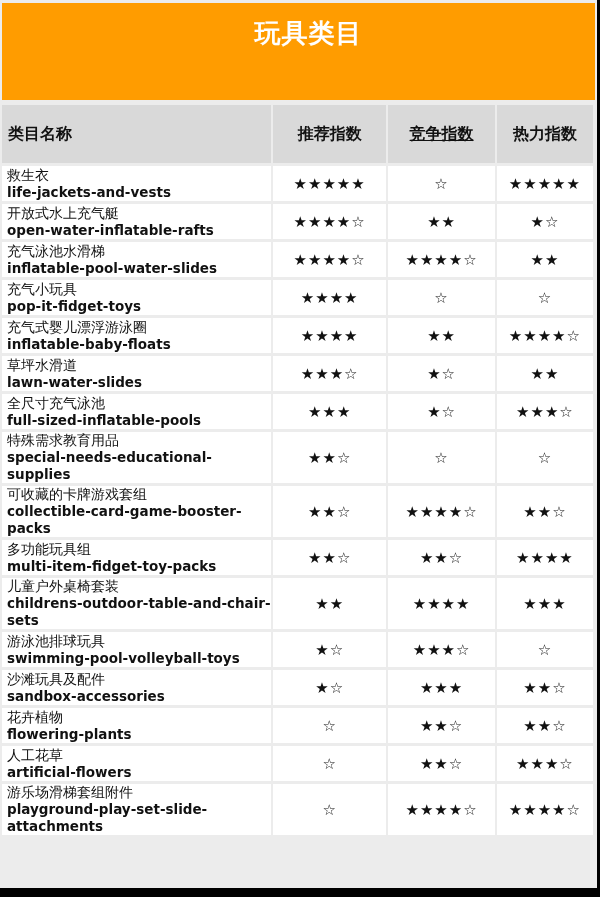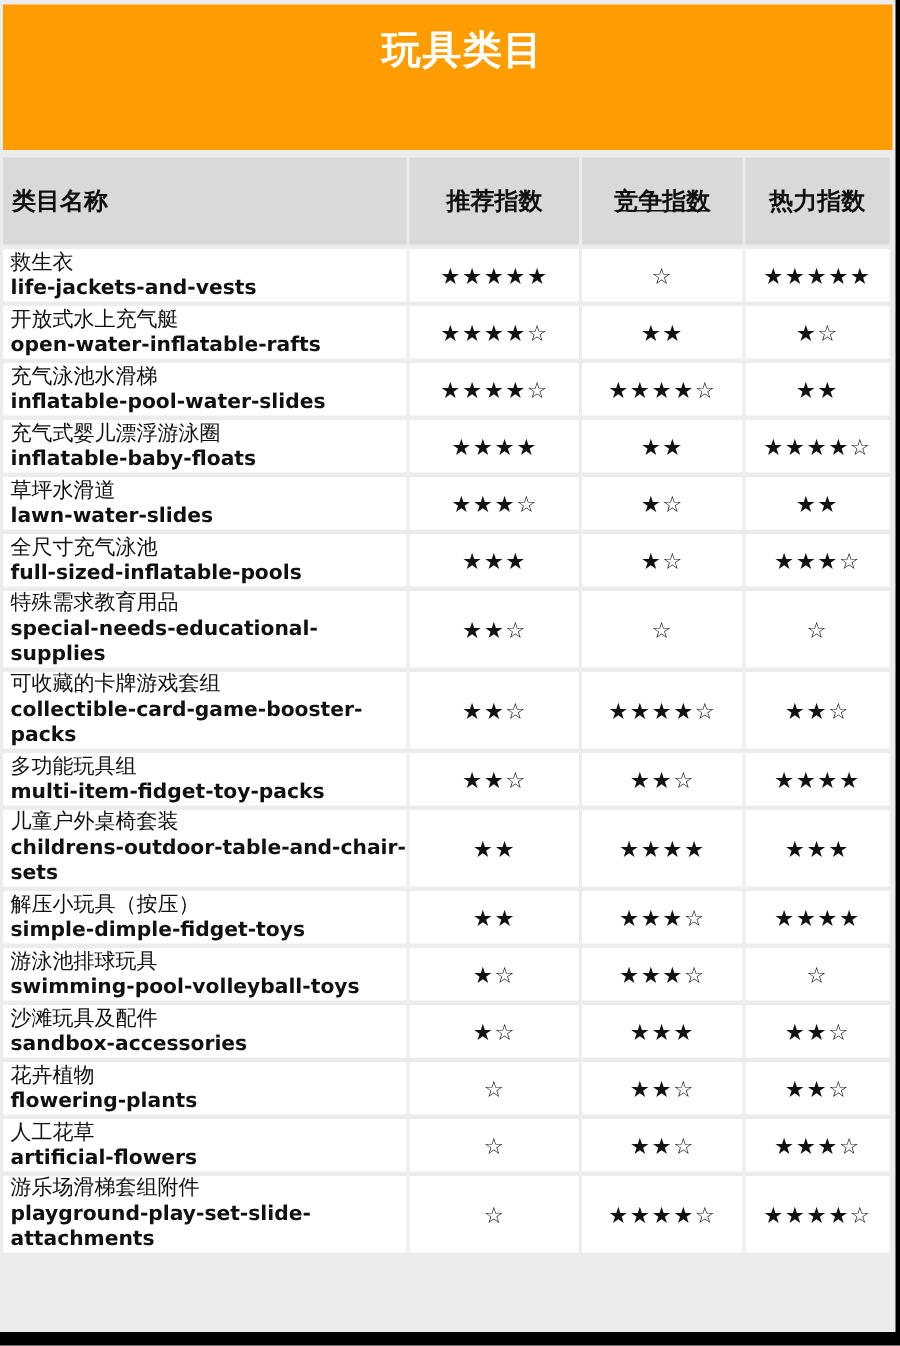--- a/index.html
+++ b/index.html
@@ -75,20 +75,29 @@
           <td class="name">
             <span class="zh">充气泳池水滑梯</span>
             <span class="en">inflatable-pool-water-slides</span>
           </td>
           <td class="stars">★★★★☆</td>
           <td class="stars">★★★★☆</td>
           <td class="stars">★★</td>
         </tr>
         <tr>
           <td class="name">
+            <span class="zh">充气小玩具</span>
+            <span class="en">pop-it-fidget-toys</span>
+          </td>
+          <td class="stars">★★★★</td>
+          <td class="stars">☆</td>
+          <td class="stars">☆</td>
+        </tr>
+        <tr>
+          <td class="name">
             <span class="zh">充气式婴儿漂浮游泳圈</span>
             <span class="en">inflatable-baby-floats</span>
           </td>
           <td class="stars">★★★★</td>
           <td class="stars">★★</td>
           <td class="stars">★★★★☆</td>
         </tr>
         <tr>
           <td class="name">
             <span class="zh">草坪水滑道</span>
@@ -135,29 +144,20 @@
           <td class="stars">★★★★</td>
         </tr>
         <tr>
           <td class="name">
             <span class="zh">儿童户外桌椅套装</span>
             <span class="en">childrens-outdoor-table-and-chair-sets</span>
           </td>
           <td class="stars">★★</td>
           <td class="stars">★★★★</td>
           <td class="stars">★★★</td>
-        </tr>
-        <tr>
-          <td class="name">
-            <span class="zh">解压小玩具（按压）</span>
-            <span class="en">simple-dimple-fidget-toys</span>
-          </td>
-          <td class="stars">★★</td>
-          <td class="stars">★★★☆</td>
-          <td class="stars">★★★★</td>
         </tr>
         <tr>
           <td class="name">
             <span class="zh">游泳池排球玩具</span>
             <span class="en">swimming-pool-volleyball-toys</span>
           </td>
           <td class="stars">★☆</td>
           <td class="stars">★★★☆</td>
           <td class="stars">☆</td>
         </tr>

